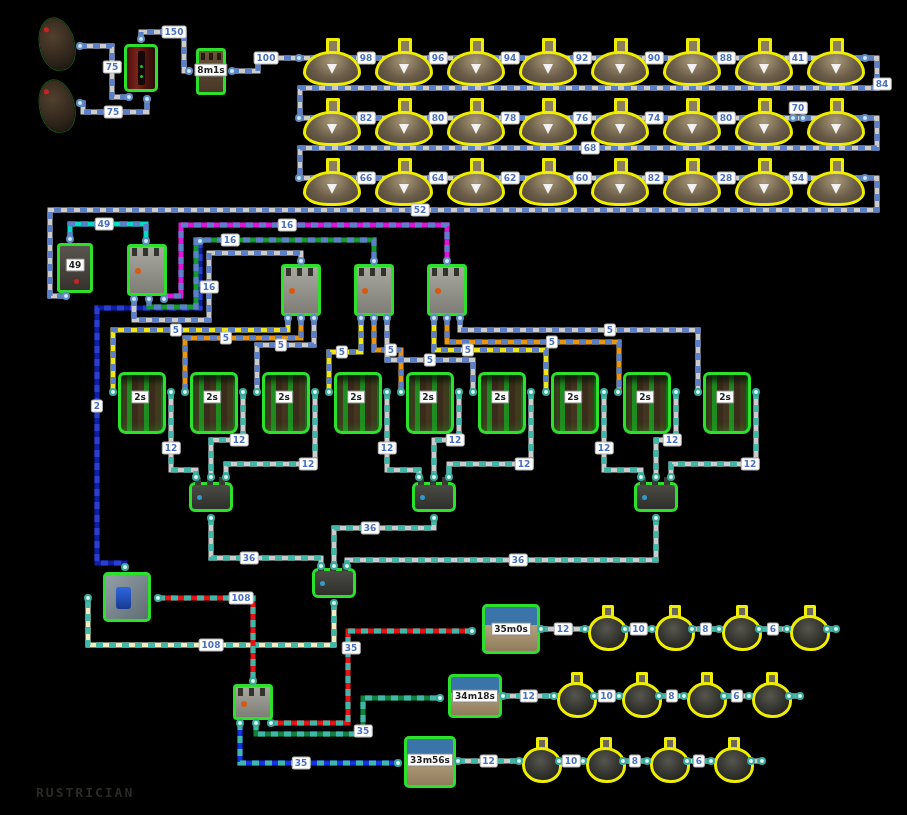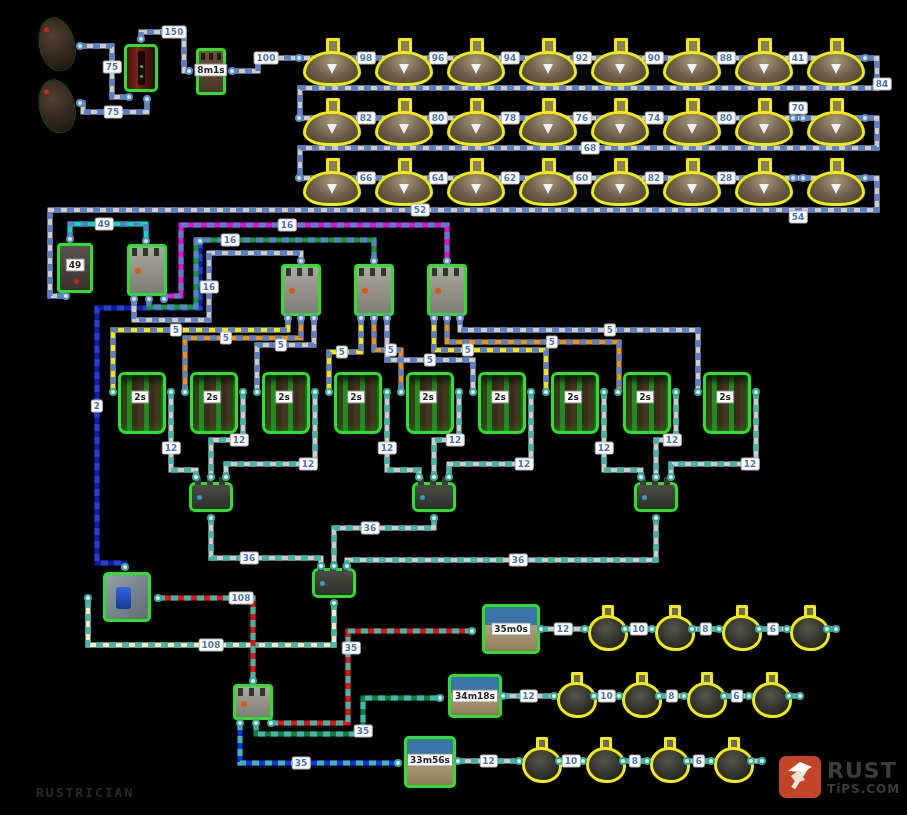--- a/index.html
+++ b/index.html
@@ -161,33 +161,20 @@
       <polyline points="541,629 836,629" fill="none" stroke="#cccccc" stroke-width="5"></polyline>
       <polyline points="541,629 836,629" fill="none" stroke="#3fb8aa" stroke-width="5" stroke-dasharray="7 6"></polyline>
       <polyline points="503,696 800,696" fill="none" stroke="#cccccc" stroke-width="5"></polyline>
       <polyline points="503,696 800,696" fill="none" stroke="#3fb8aa" stroke-width="5" stroke-dasharray="7 6"></polyline>
       <polyline points="458,761 762,761" fill="none" stroke="#cccccc" stroke-width="5"></polyline>
       <polyline points="458,761 762,761" fill="none" stroke="#3fb8aa" stroke-width="5" stroke-dasharray="7 6"></polyline>
     </svg>
 
   <div class="rustrician">RUSTRICIAN</div>
 
-  <div class="rt-wrap">
-    <div class="rt-box">
-      <svg width="42" height="42" viewBox="0 0 42 42">
-        <rect x="19" y="8" width="4.5" height="26" fill="#f2ece0" transform="rotate(33 21 21)"></rect>
-        <path d="M9 15 L21 6 L33 11 L23 16 Z" fill="#ffffff"></path>
-        <path d="M12 20 L20 14 L26 24 L17 27 Z" fill="#e8e0d0"></path>
-      </svg>
-    </div>
-    <div class="rt-text">
-      <div class="rt-top">RUST</div>
-      <div class="rt-bottom">TiPS.COM</div>
-    </div>
-  </div>
 <div class="wlabel" style="left: 366px; top: 58px;">98</div>
     <div class="wlabel" style="left: 438px; top: 58px;">96</div>
     <div class="wlabel" style="left: 510px; top: 58px;">94</div>
     <div class="wlabel" style="left: 582px; top: 58px;">92</div>
     <div class="wlabel" style="left: 654px; top: 58px;">90</div>
     <div class="wlabel" style="left: 726px; top: 58px;">88</div>
     <div class="wlabel" style="left: 798px; top: 58px;">41</div>
     <div class="ceil-light" style="left: 303px; top: 38px;">
       <div class="stem"></div>
       <div class="dome"></div>
@@ -306,21 +293,21 @@
       <div class="shield"></div>
     </div>
     <div class="port" style="left: 799px; top: 114px;"></div>
     <div class="port" style="left: 861px; top: 114px;"></div>
     <div class="wlabel" style="left: 366px; top: 178px;">66</div>
     <div class="wlabel" style="left: 438px; top: 178px;">64</div>
     <div class="wlabel" style="left: 510px; top: 178px;">62</div>
     <div class="wlabel" style="left: 582px; top: 178px;">60</div>
     <div class="wlabel" style="left: 654px; top: 178px;">82</div>
     <div class="wlabel" style="left: 726px; top: 178px;">28</div>
-    <div class="wlabel" style="left: 798px; top: 178px; margin-top: 39px;">54</div>
+    <div class="wlabel" style="left: 798px; top: 178px;">54</div>
     <div class="ceil-light" style="left: 303px; top: 158px;">
       <div class="stem"></div>
       <div class="dome"></div>
       <div class="shield"></div>
     </div>
     <div class="port" style="left: 295px; top: 174px;"></div>
     <div class="port" style="left: 357px; top: 174px;"></div>
     <div class="ceil-light" style="left: 375px; top: 158px;">
       <div class="stem"></div>
       <div class="dome"></div>

